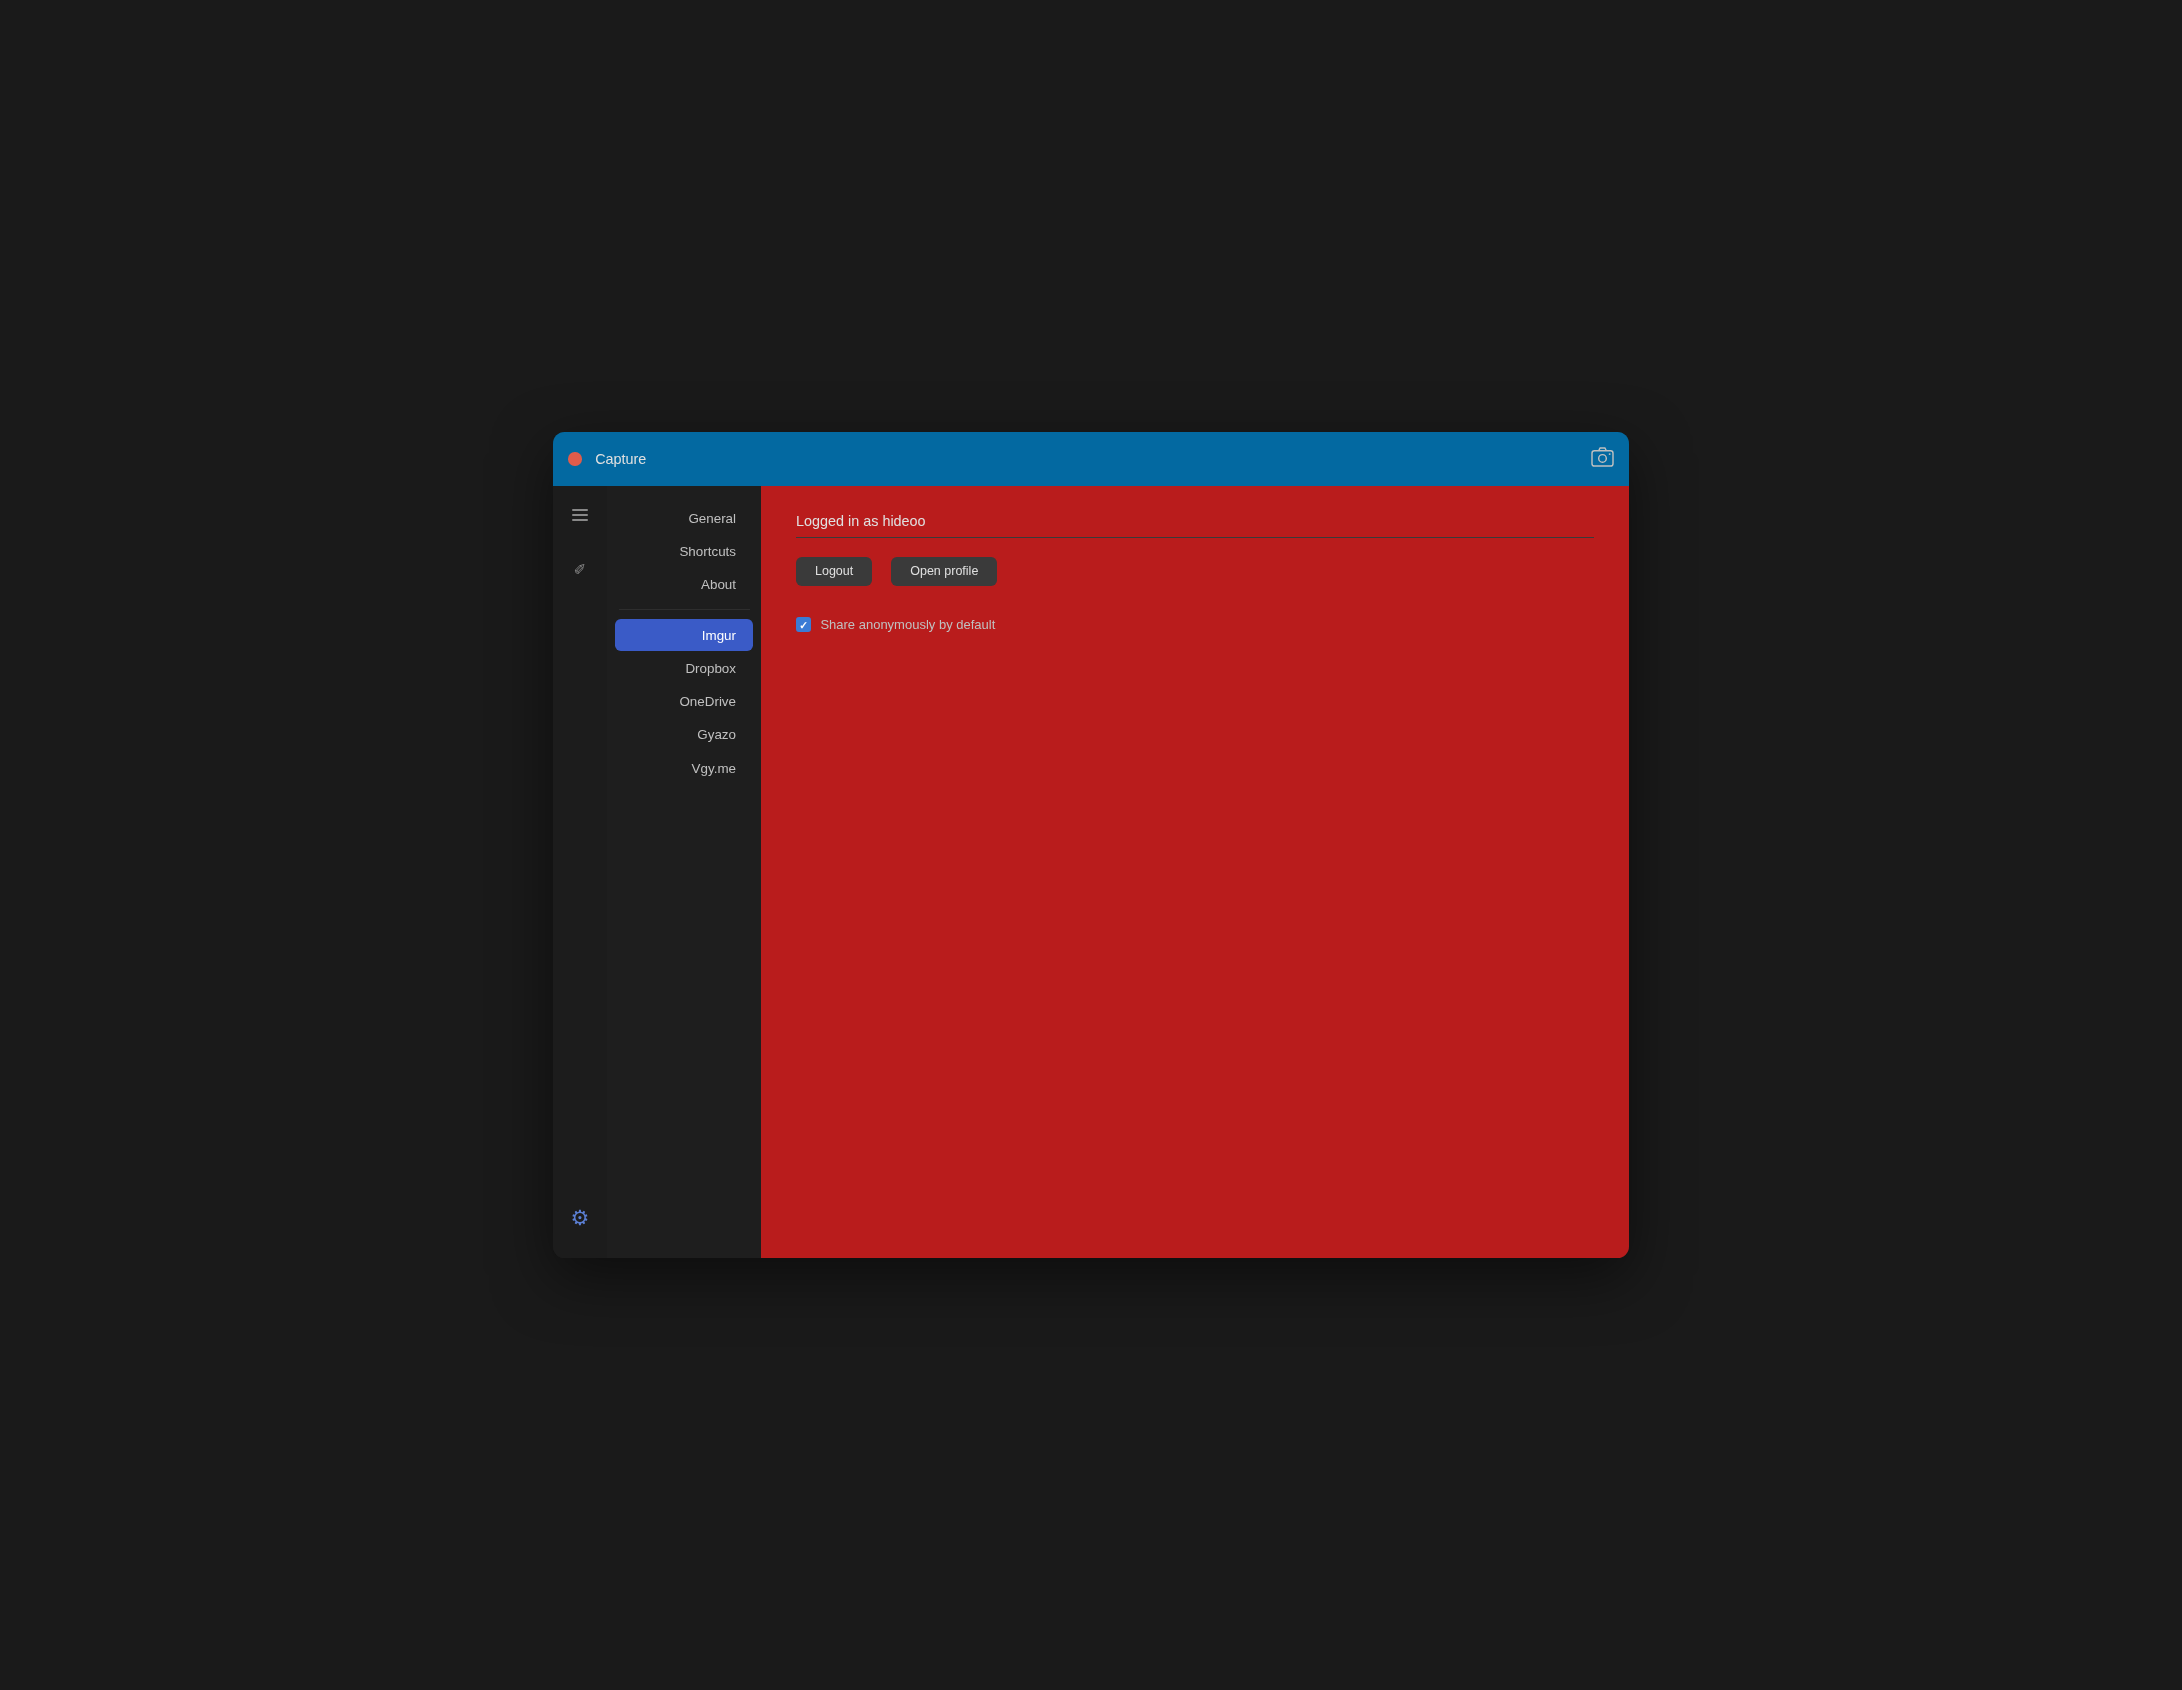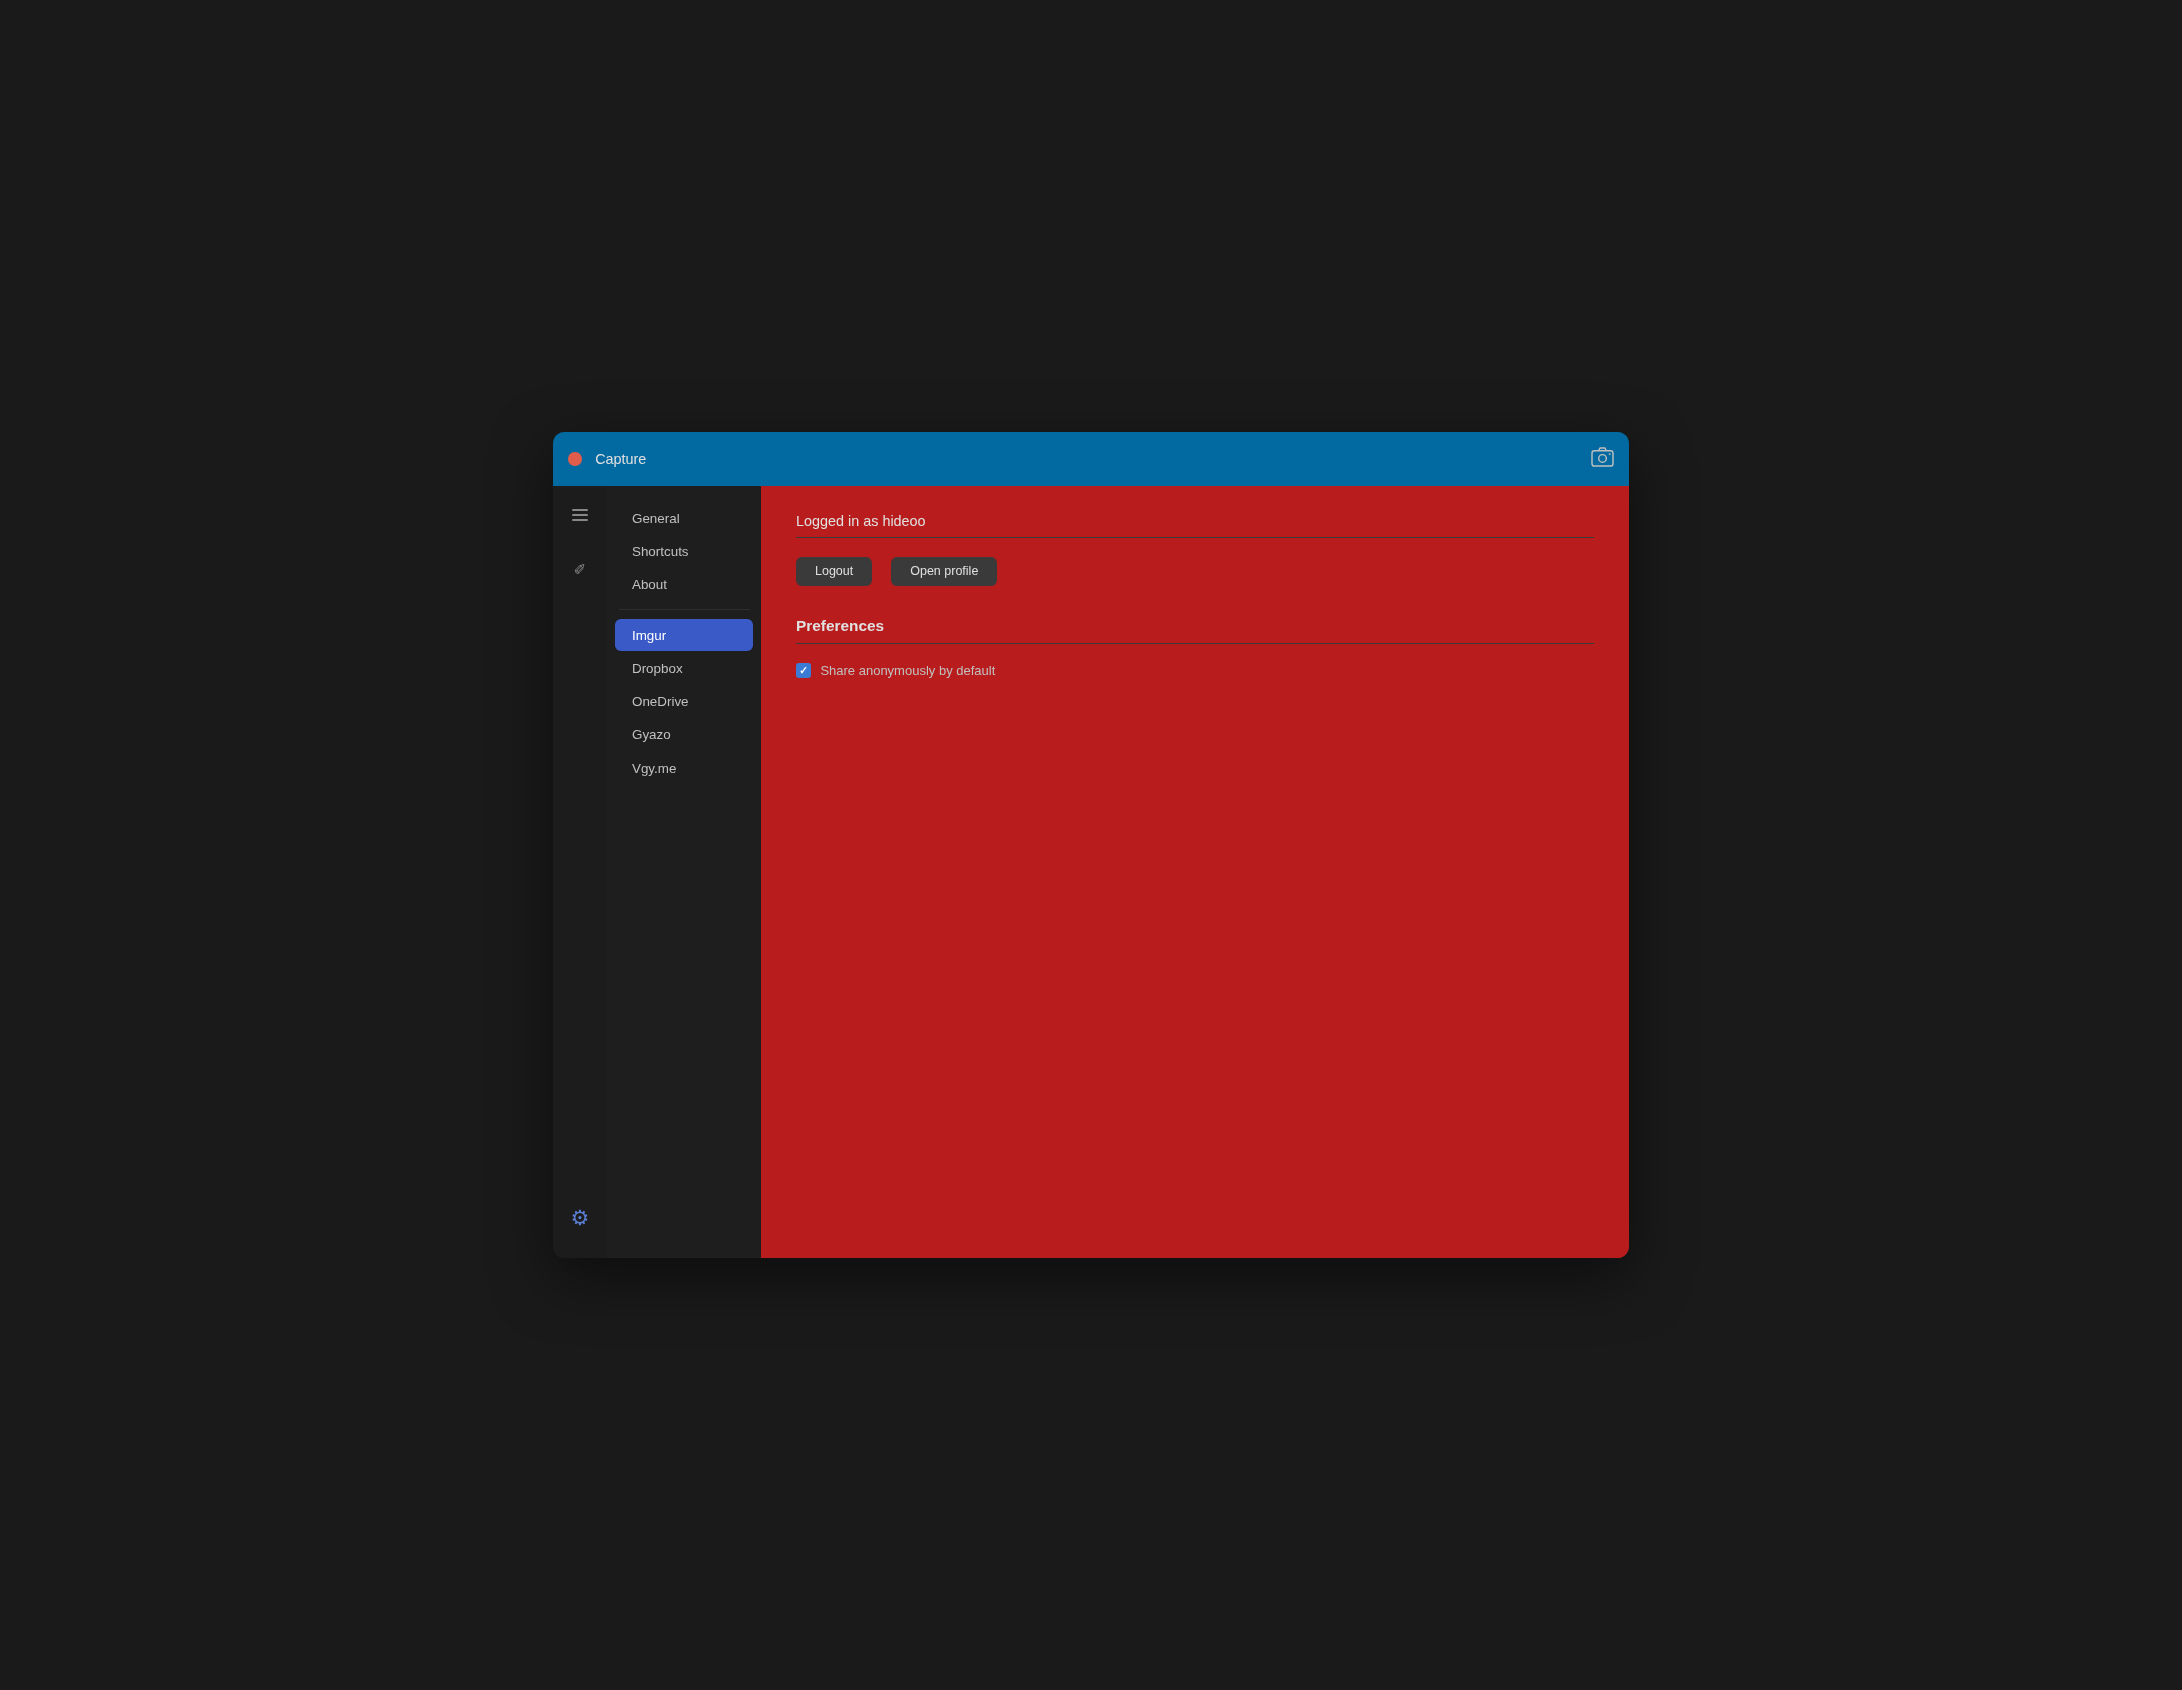--- a/index.html
+++ b/index.html
@@ -116,20 +116,21 @@
     
     .sidebar-nav {
       width: 154px;
       background: #1e1e1e;
       padding: 15.4px 0;
       flex-shrink: 0;
     }
 
     .nav-section {
       margin-bottom: 7.7px;
+      text-align: right;
     }
 
     .nav-item {
       padding: 8.6px 17.3px;
       color: #c0c0c0;
       font-size: 13.4px;
       cursor: pointer;
       border-radius: 5.8px;
       margin: 1px 7.7px;
     }
@@ -318,24 +319,20 @@
       <div class="section-header">
         <div class="logged-in-label">Logged in as hideoo</div>
         <div class="section-divider"></div>
       </div>
       <div class="action-buttons">
         <button class="btn">Logout</button>
         <button class="btn">Open profile</button>
       </div>
 
       <div class="preferences-section">
-        <div class="section-header">
-          <div class="section-title">Preferences</div>
-          <div class="section-divider"></div>
-        </div>
         <div class="checkbox-row">
           <div class="checkbox-custom"></div>
           <span class="checkbox-label">Share anonymously by default</span>
         </div>
       </div>
     </div>
   </div>
 </div>
 
 

